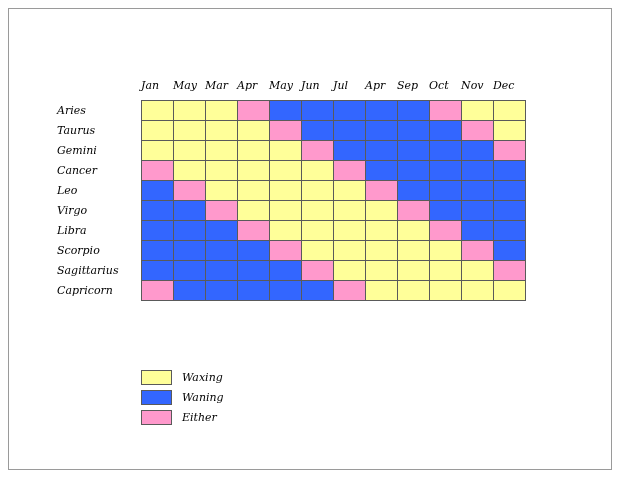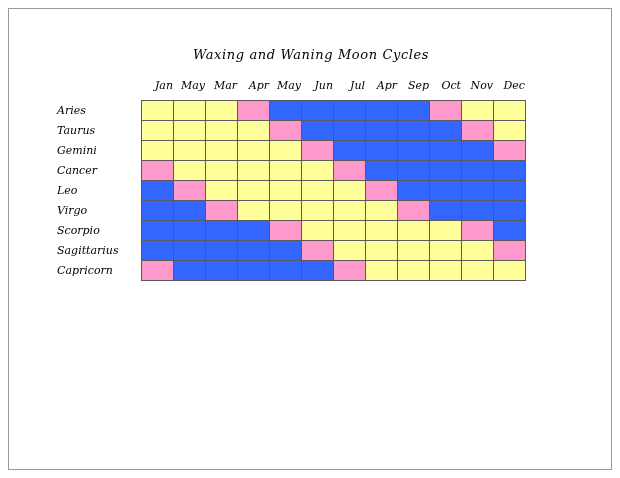--- a/index.html
+++ b/index.html
@@ -44,21 +44,21 @@
     border-collapse: collapse;
   }
   table.heatmap th.col-head {
     font-family: "DejaVu Serif", serif;
     font-style: italic;
     font-weight: normal;
     font-size: 11px;
     color: #000000;
     padding: 0 0 8px 0;
     width: 31px;
-    text-align: right;
+    text-align: left;
   }
   table.heatmap th.corner {
     width: 84px;
     padding: 0;
   }
   table.heatmap th.row-head {
     font-family: "DejaVu Serif", serif;
     font-style: italic;
     font-weight: normal;
     font-size: 11px;
@@ -96,21 +96,20 @@
     font-size: 11px;
     color: #000000;
     margin-left: 10px;
   }
 </style>
 </head>
 <body>
 
 <div id="frame">
 
-  <div id="title">Waxing and Waning Moon Cycles</div>
 
   <div id="grid-wrap">
     <table class="heatmap">
       <thead>
         <tr>
           <th class="corner"></th>
         <th class="col-head">Jan</th>
             <th class="col-head">May</th>
             <th class="col-head">Mar</th>
             <th class="col-head">Apr</th>
@@ -209,20 +208,35 @@
             <td class="cell" style="background: rgb(255, 255, 153);"></td>
             <td class="cell" style="background: rgb(255, 255, 153);"></td>
             <td class="cell" style="background: rgb(255, 255, 153);"></td>
             <td class="cell" style="background: rgb(255, 255, 153);"></td>
             <td class="cell" style="background: rgb(255, 153, 204);"></td>
             <td class="cell" style="background: rgb(51, 102, 255);"></td>
             <td class="cell" style="background: rgb(51, 102, 255);"></td>
             <td class="cell" style="background: rgb(51, 102, 255);"></td>
           </tr>
           <tr>
+            <th class="row-head">Libra</th>
+            <td class="cell" style="background: rgb(51, 102, 255);"></td>
+            <td class="cell" style="background: rgb(51, 102, 255);"></td>
+            <td class="cell" style="background: rgb(51, 102, 255);"></td>
+            <td class="cell" style="background: rgb(255, 153, 204);"></td>
+            <td class="cell" style="background: rgb(255, 255, 153);"></td>
+            <td class="cell" style="background: rgb(255, 255, 153);"></td>
+            <td class="cell" style="background: rgb(255, 255, 153);"></td>
+            <td class="cell" style="background: rgb(255, 255, 153);"></td>
+            <td class="cell" style="background: rgb(255, 255, 153);"></td>
+            <td class="cell" style="background: rgb(255, 153, 204);"></td>
+            <td class="cell" style="background: rgb(51, 102, 255);"></td>
+            <td class="cell" style="background: rgb(51, 102, 255);"></td>
+          </tr>
+          <tr>
             <th class="row-head">Scorpio</th>
             <td class="cell" style="background: rgb(51, 102, 255);"></td>
             <td class="cell" style="background: rgb(51, 102, 255);"></td>
             <td class="cell" style="background: rgb(51, 102, 255);"></td>
             <td class="cell" style="background: rgb(51, 102, 255);"></td>
             <td class="cell" style="background: rgb(255, 153, 204);"></td>
             <td class="cell" style="background: rgb(255, 255, 153);"></td>
             <td class="cell" style="background: rgb(255, 255, 153);"></td>
             <td class="cell" style="background: rgb(255, 255, 153);"></td>
             <td class="cell" style="background: rgb(255, 255, 153);"></td>
@@ -257,14 +271,28 @@
             <td class="cell" style="background: rgb(255, 255, 153);"></td>
             <td class="cell" style="background: rgb(255, 255, 153);"></td>
             <td class="cell" style="background: rgb(255, 255, 153);"></td>
             <td class="cell" style="background: rgb(255, 255, 153);"></td>
             <td class="cell" style="background: rgb(255, 255, 153);"></td>
           </tr>
         </tbody>
     </table>
   </div>
 
+  <div id="legend">
+      <div class="legend-row">
+        <span class="legend-swatch" style="background: rgb(255, 255, 153);"></span>
+        <span class="legend-label">Waxing</span>
+      </div>
+      <div class="legend-row">
+        <span class="legend-swatch" style="background: rgb(51, 102, 255);"></span>
+        <span class="legend-label">Waning</span>
+      </div>
+      <div class="legend-row">
+        <span class="legend-swatch" style="background: rgb(255, 153, 204);"></span>
+        <span class="legend-label">Either</span>
+      </div>
+    </div>
 
 </div>
 
 </body></html>

